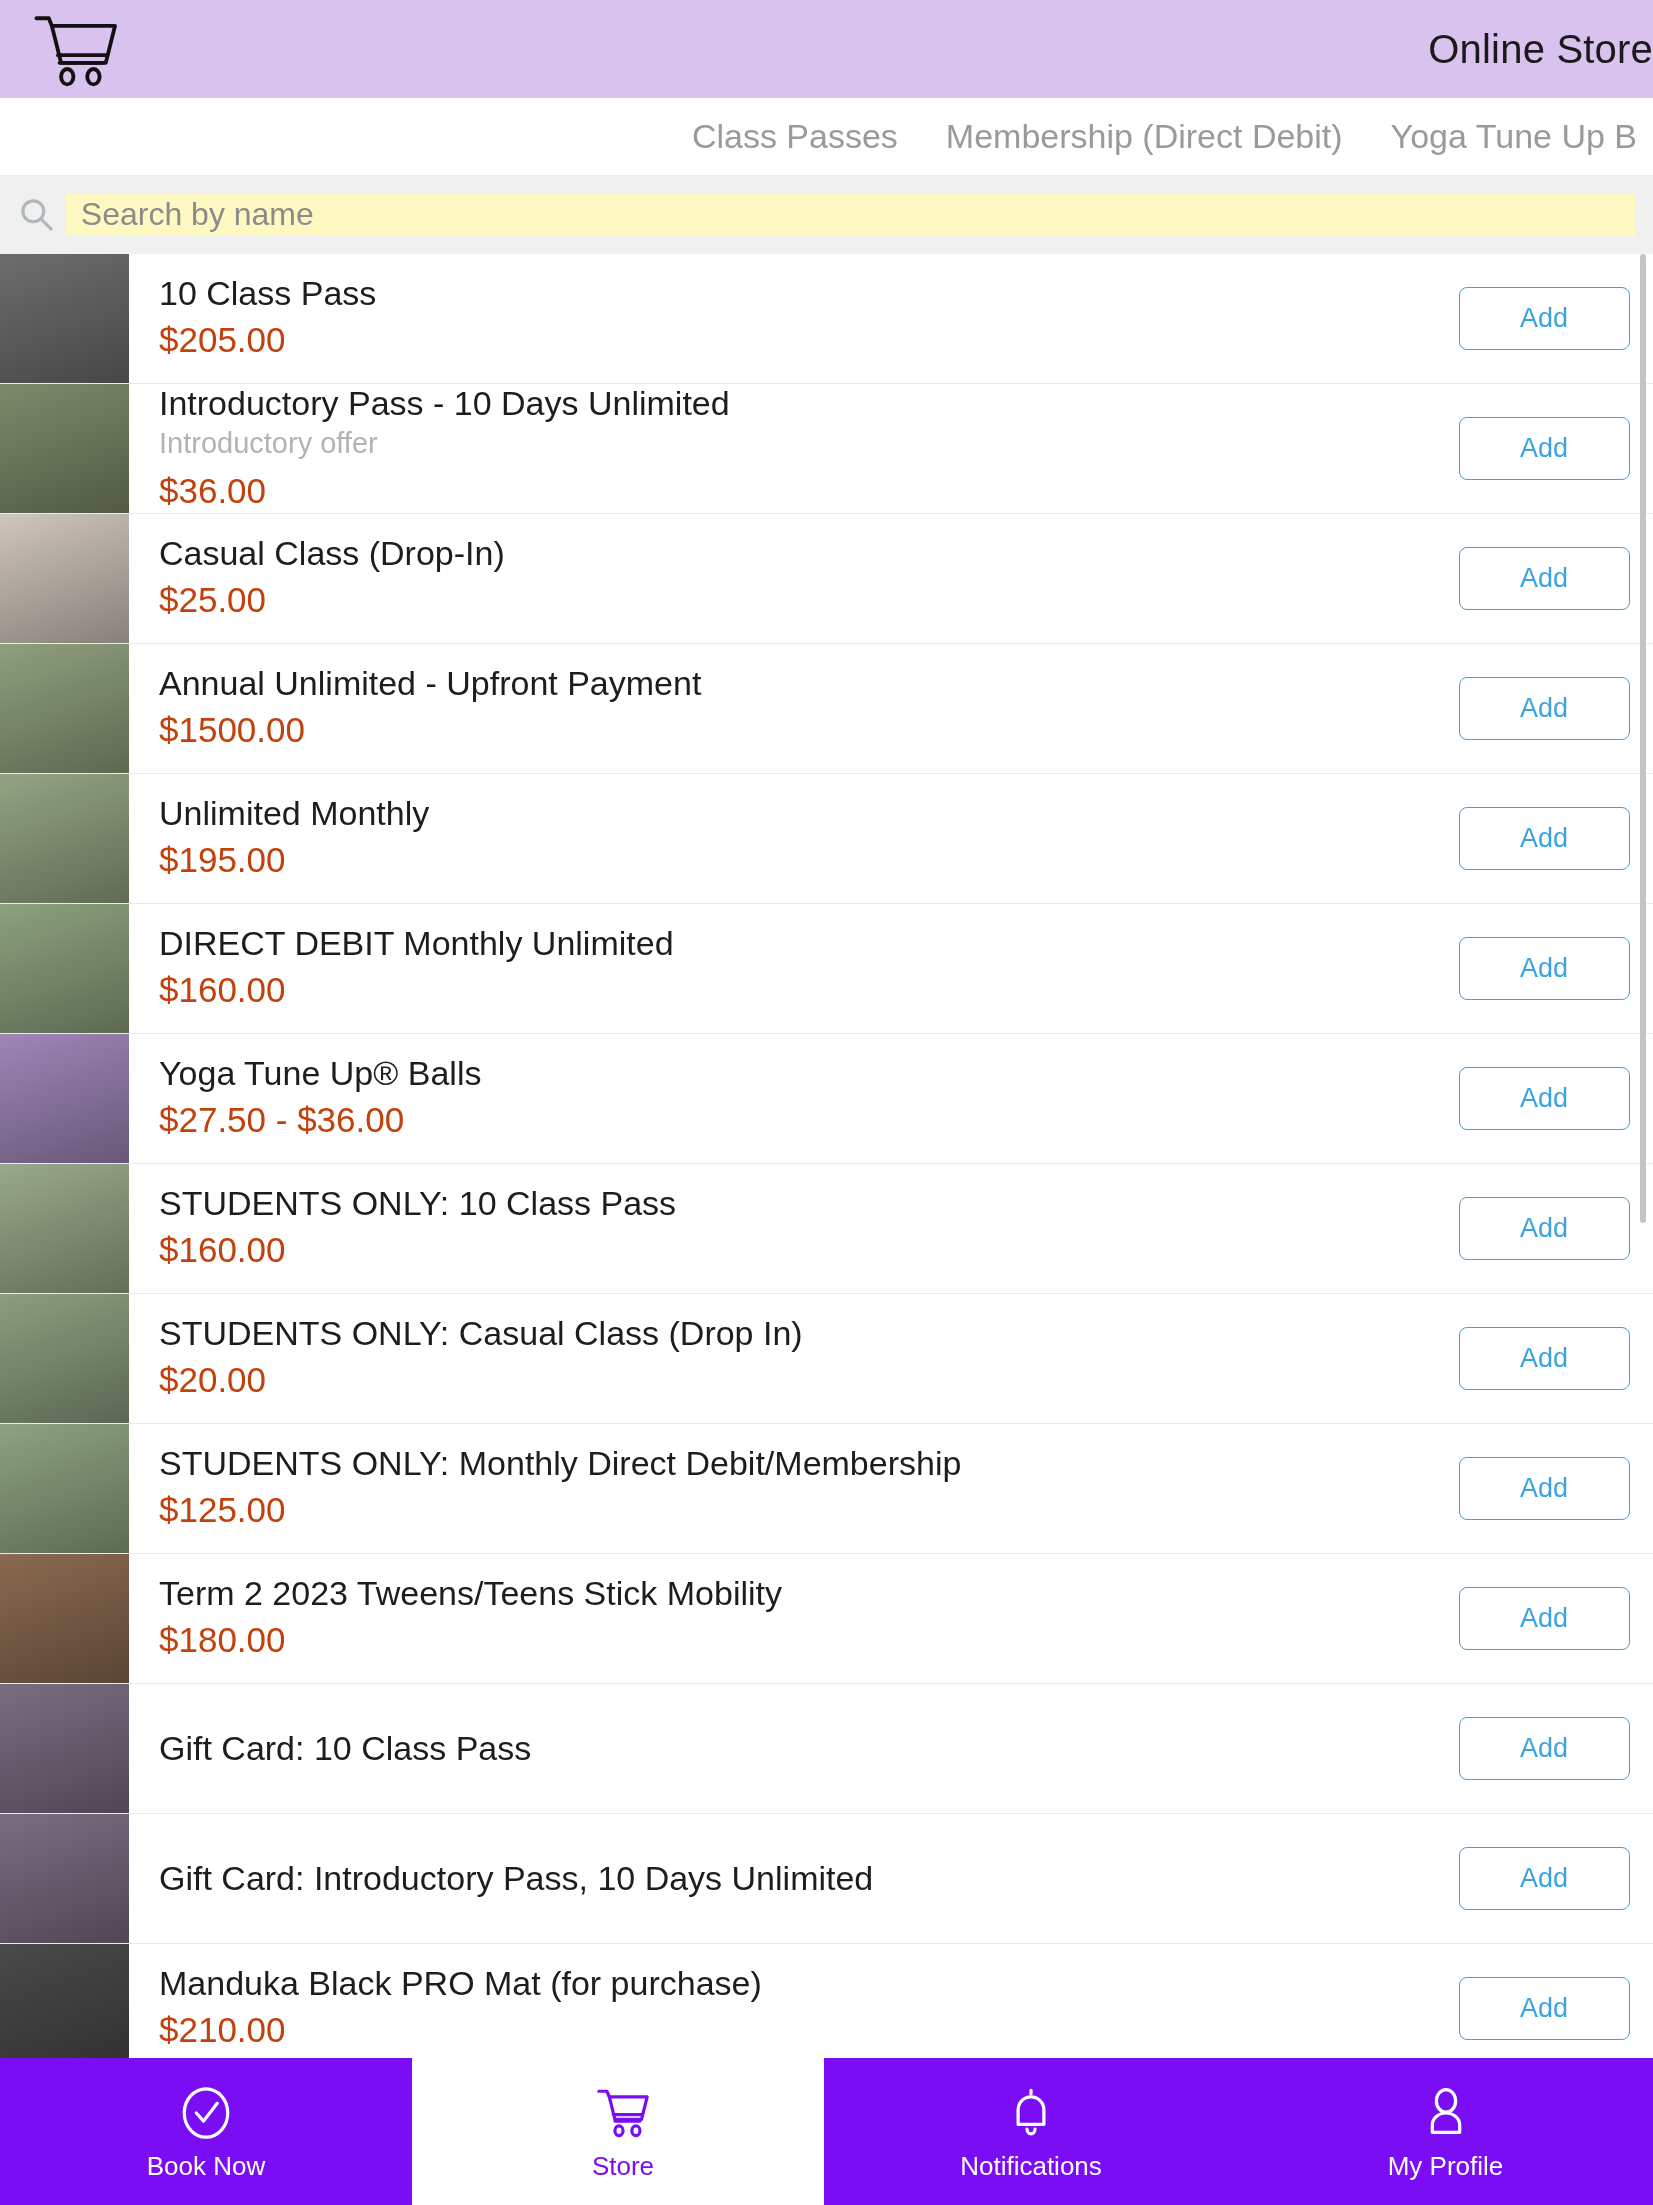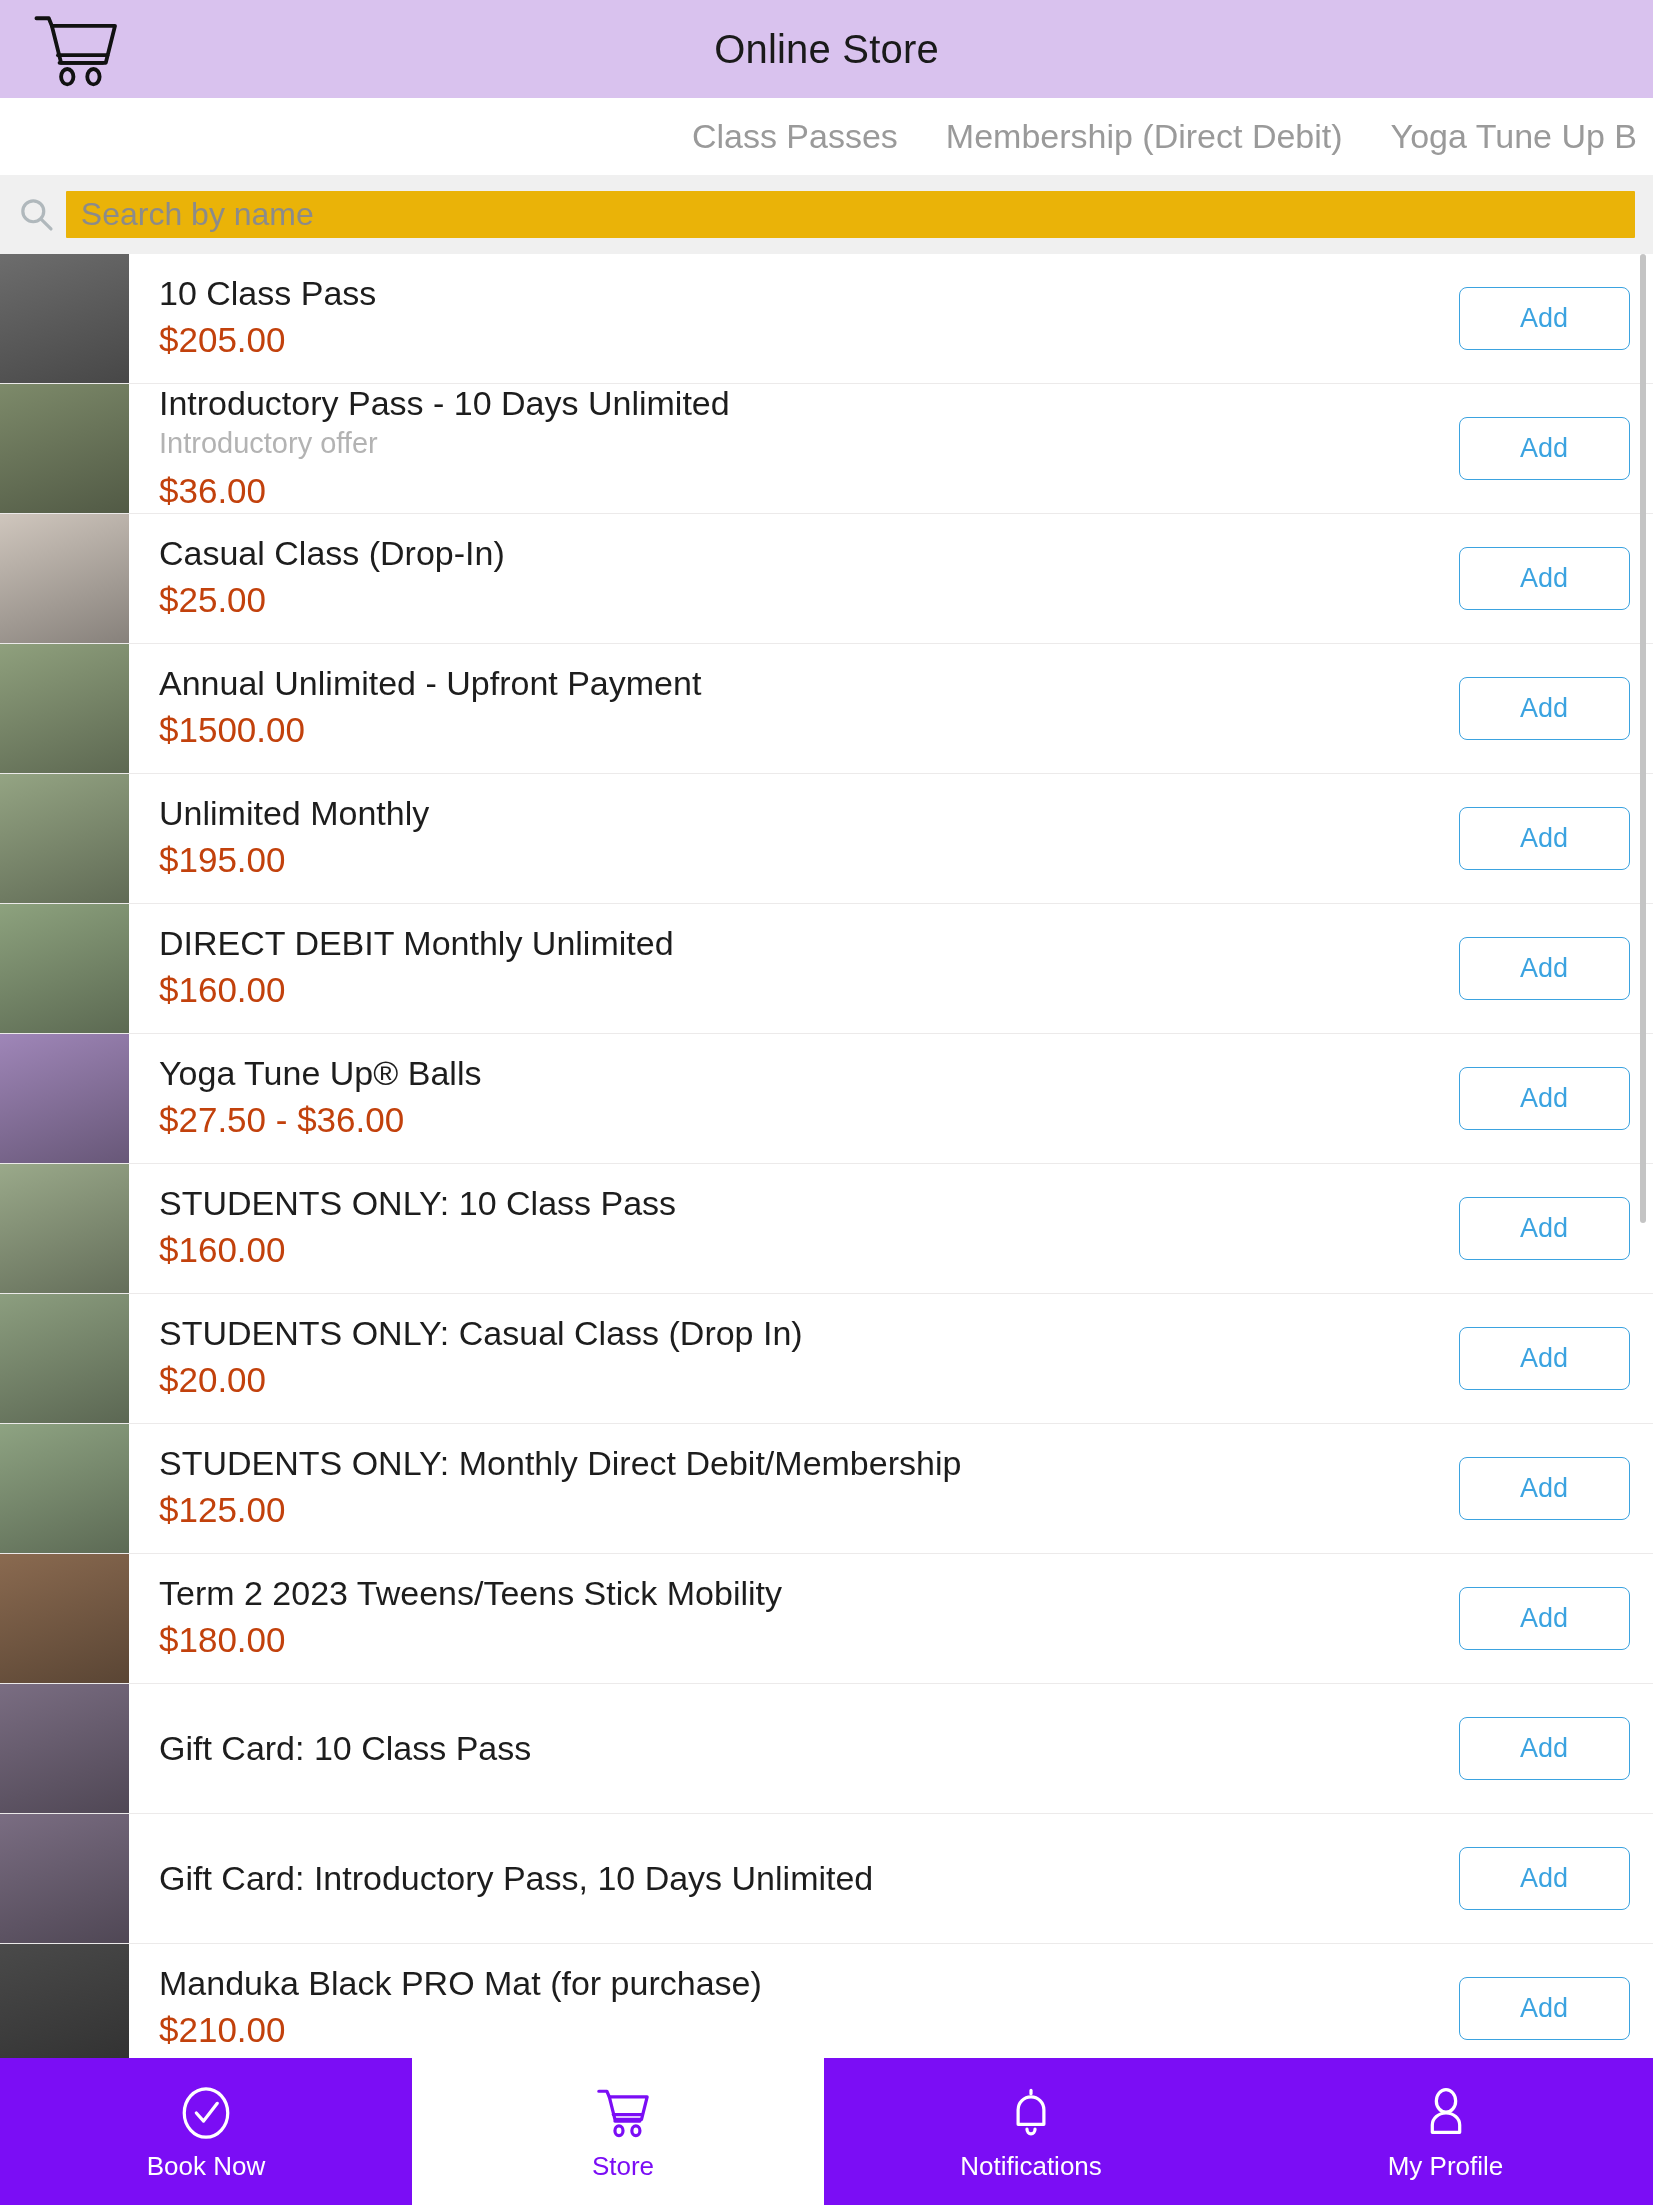--- a/index.html
+++ b/index.html
@@ -17,21 +17,21 @@
     background: #d9c2ee;
     display: flex; align-items: center;
     position: relative; flex: 0 0 auto;
   }
   .cart-wrap {
     position: absolute; left: 29px; top: 50%; transform: translateY(-50%);
     width: 95px; height: 77px;
   }
   .cart-wrap svg { width: 100%; height: 100%; display: block; }
   .header-title {
-    width: 100%; text-align: center;
+    width: 100%; text-align: right;
     font-size: 40px; color: #1a1a1a; font-weight: 400;
     letter-spacing: 0.2px;
   }
 
   
   .tabbar {
     height: 77px; background: #ffffff; flex: 0 0 auto;
     display: flex; align-items: center; justify-content: flex-end;
     overflow: hidden; white-space: nowrap;
     padding-right: 0;
@@ -43,22 +43,22 @@
   .tab.last { padding-right: 16px; }
 
   
   .searchbar {
     height: 79px; background: #f0f0f0; flex: 0 0 auto;
     display: flex; align-items: center; padding: 0 18px;
   }
   .search-icon { width: 37px; height: 37px; flex: 0 0 auto; margin-right: 11.3px; }
   .search-icon svg { width: 100%; height: 100%; display:block; }
   .search-input {
-    flex: 1 1 auto; height: 47px;
-    background: #eab308; border: none; border-radius: 1px;
+    flex: 1 1 auto; height: 41px;
+    background: #fef9c3; border: none; border-radius: 1px;
     font-size: 32px; color: #5b5b5b;
     font-family: "Liberation Sans", sans-serif;
     padding: 0 14.5px; outline: none;
   }
   .search-input::placeholder { color: #8b8b8b; }
 
   
   .list {
     flex: 1 1 auto; position: relative; overflow: hidden; background: #fff;
   }

